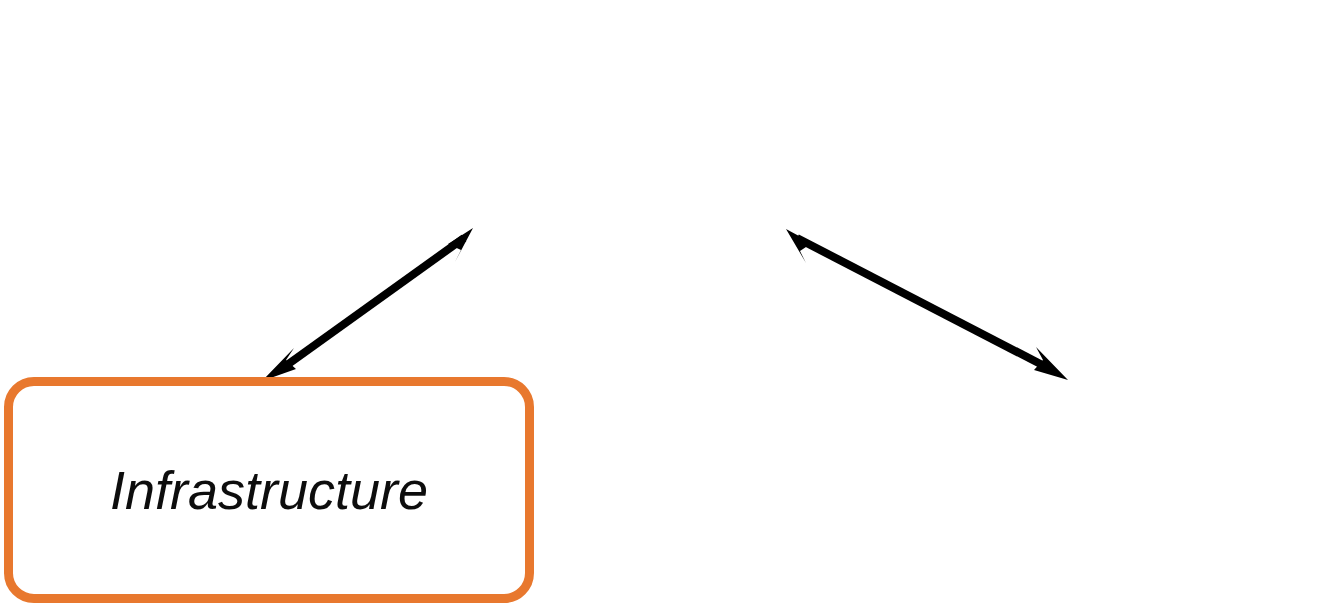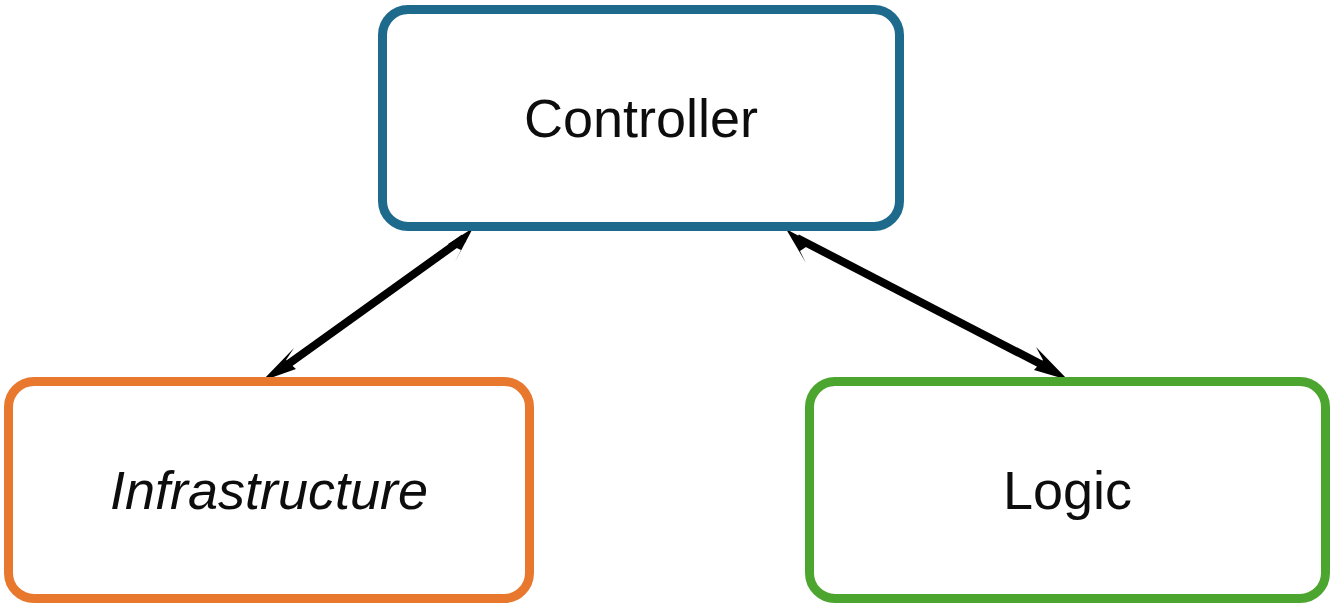--- a/index.html
+++ b/index.html
@@ -82,25 +82,19 @@
       <polygon points="262,381 296,369 286,360 294,348" fill="#000000"></polygon>
     </g>
 
     <g>
       <line x1="797" y1="238" x2="1052" y2="370" stroke="#000000"></line>
       <polygon points="786,229 812,243 800,251 806,263" fill="#000000"></polygon>
       <polygon points="1068,380 1034,370 1043,360 1036,347" fill="#000000"></polygon>
     </g>
   </svg>
 
-  <div class="node" id="node-controller" style="border-color: rgb(29, 106, 140); left: 378px; top: 5px; width: 526px; height: 226px; background: rgb(255, 255, 255);">
-    <span class="node-label big" style="color: rgb(13, 13, 13);">Controller</span>
-  </div>
 
   <div class="node" id="node-infrastructure" style="border-color: rgb(232, 120, 46); left: 4px; top: 377px; width: 530px; height: 226px; background: rgb(255, 255, 255);">
     <span class="node-label big" style="color: rgb(13, 13, 13);">Infrastructure</span>
   </div>
 
-  <div class="node" id="node-logic" style="border-color: rgb(76, 165, 46); left: 805px; top: 377px; width: 525px; height: 226px; background: rgb(255, 255, 255);">
-    <span class="node-label big" style="color: rgb(13, 13, 13);">Logic</span>
-  </div>
 
 </div>
 
 </body></html>

